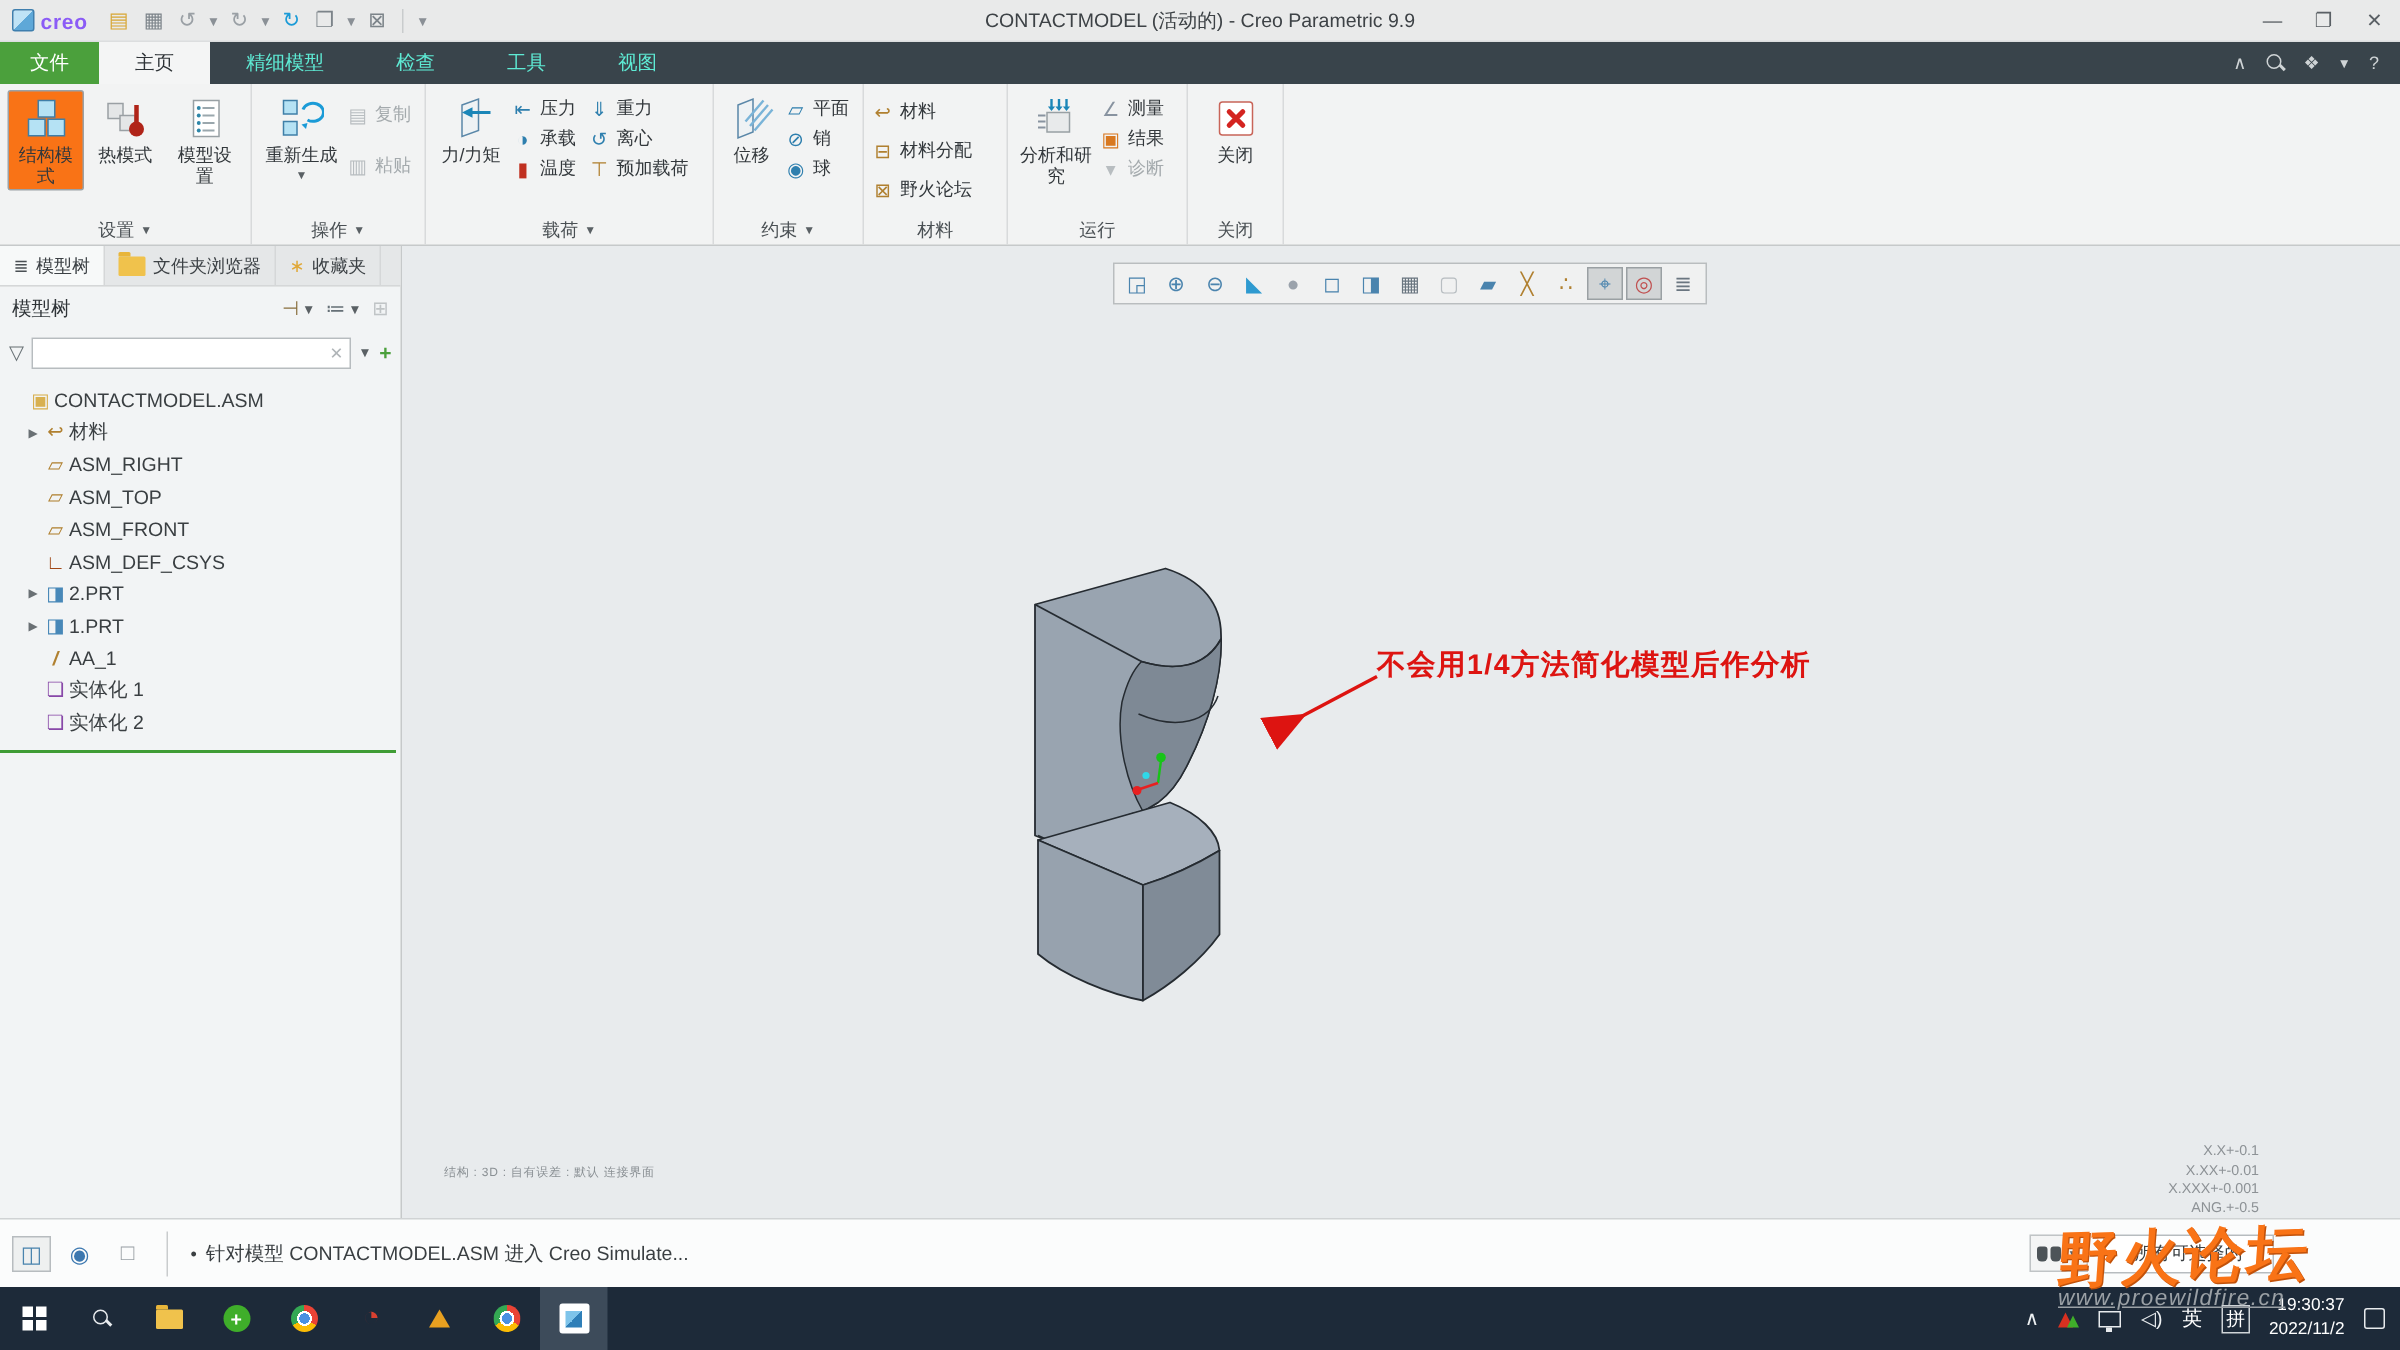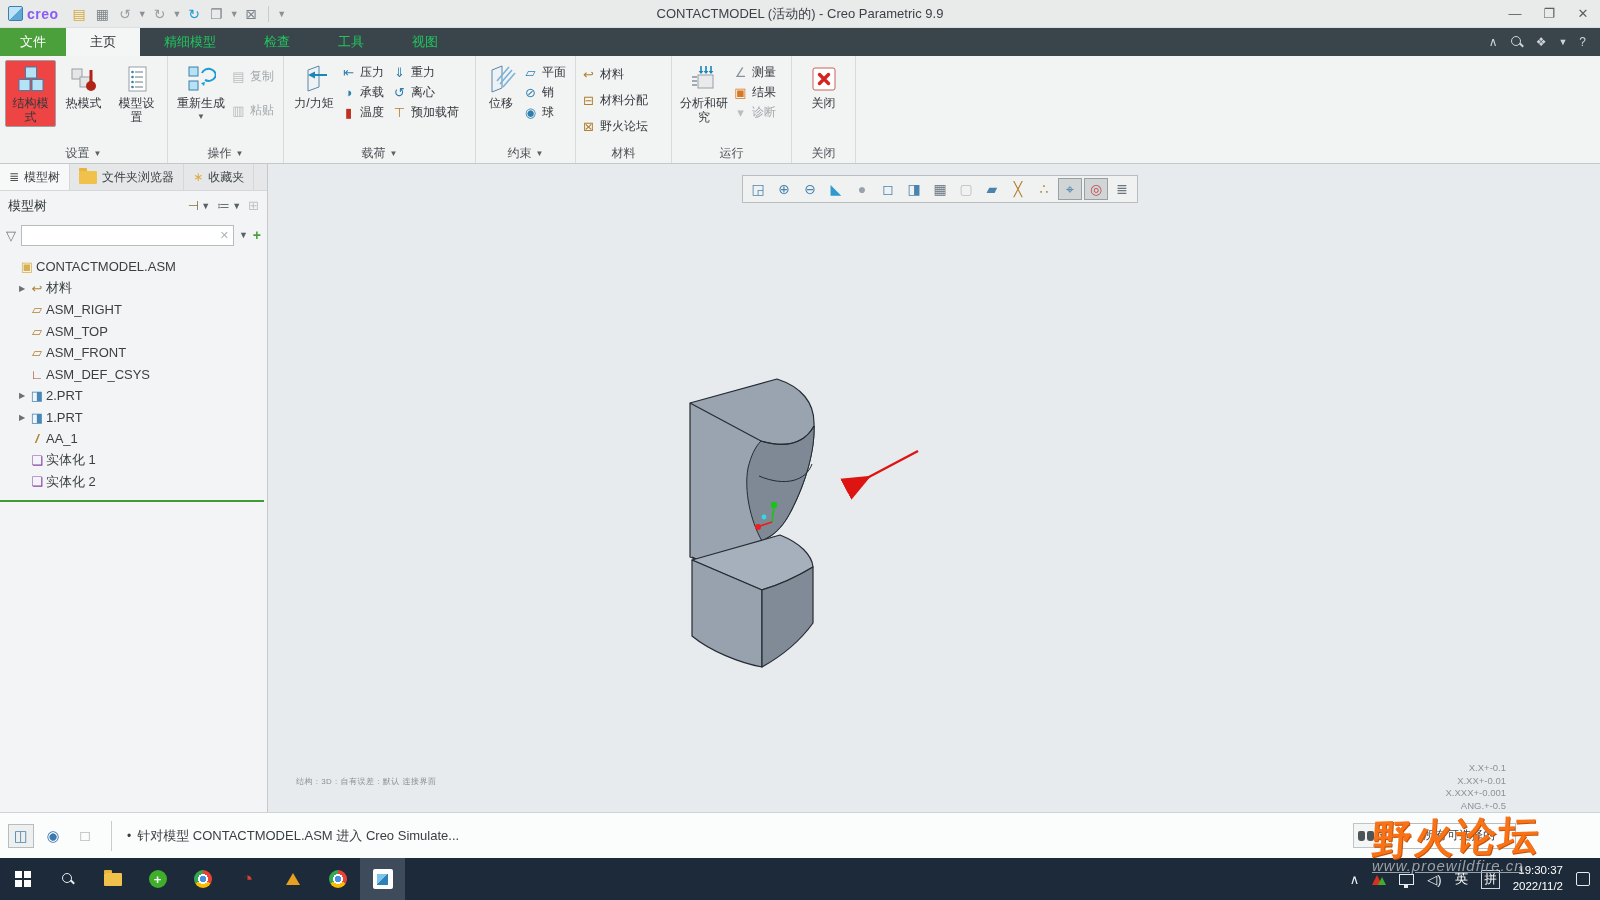--- a/index.html
+++ b/index.html
@@ -15,34 +15,34 @@
   .qat .gi{font-size:14px;padding:1px 4px;color:#7c848a;cursor:default;}
   .qat .gi.caret{font-size:9px;padding:1px 1px;color:#8a9096;}
   .vsep{width:1px;height:16px;background:#c9cccd;margin:0 5px;}
   .ttext{position:absolute;left:0;right:0;text-align:center;font-size:13px;color:#3d4246;pointer-events:none;}
   .wbtns{margin-left:auto;display:flex;}
   .wbtn{width:34px;height:27px;display:flex;align-items:center;justify-content:center;font-size:13px;color:#5a6065;}
 
   
   .tabbar{position:absolute;left:0;top:28px;width:1600px;height:28px;background:#39444b;display:flex;align-items:stretch;}
   .ftab{width:66px;background:#4ba03c;color:#fff;font-size:13px;display:flex;align-items:center;justify-content:center;}
-  .rtab{padding:0 24px;color:#22c55e;font-size:13px;display:flex;align-items:center;}
+  .rtab{padding:0 24px;color:#5eead4;font-size:13px;display:flex;align-items:center;}
   .rtab.active{background:#f4f5f5;color:#2e3337;}
   .tabbar-right{margin-left:auto;display:flex;align-items:center;gap:12px;padding-right:14px;}
   .tabbar-right .gi{color:#cfd4d6;font-size:12px;}
   .tabbar-right .gi.caret{font-size:9px;}
 
   
   .ribbon{position:absolute;left:0;top:56px;width:1600px;height:108px;background:#f2f3f3;border-bottom:1px solid #c6c9ca;display:flex;}
   .rgroup{height:100%;border-right:1px solid #d8dadb;display:flex;flex-direction:column;flex:0 0 auto;}
   .rbody{flex:1;display:flex;align-items:flex-start;padding:4px 5px 0 5px;gap:2px;}
   .rfooter{height:20px;display:flex;align-items:center;justify-content:center;font-size:12px;color:#4a5054;gap:4px;}
   .rfooter .caret{font-size:8px;color:#5a6064;}
   .bigbtn{display:flex;flex-direction:column;align-items:center;width:56px;padding:3px 2px 1px;border:1px solid transparent;border-radius:2px;font-size:12px;color:#33383c;text-align:center;line-height:1.15;}
-  .bigbtn.selected{background:#ef4444;border-color:#9ba1a5;}
+  .bigbtn.selected{background:#f97316;border-color:#9ba1a5;}
   .bigbtn .bicon{width:30px;height:30px;margin-bottom:3px;}
   .bigbtn .caret{font-size:8px;color:#5a6064;margin-top:1px;}
   .smallcol{display:flex;flex-direction:column;justify-content:flex-start;gap:3px;padding-top:4px;}
   .smallgrid{display:grid;grid-template-columns:auto auto;column-gap:8px;row-gap:3px;padding-top:4px;}
   .sbtn{display:flex;align-items:center;gap:4px;font-size:12px;color:#33383c;white-space:nowrap;}
   .sbtn .si{width:15px;font-size:13px;line-height:14px;text-align:center;}
   .sbtn.disabled{color:#a4aaad;}
 
   
   .lpanel{position:absolute;left:0;top:164px;width:268px;height:648px;background:#f2f4f5;border-right:1px solid #c6c9ca;}
@@ -540,20 +540,21 @@
         <path d="M134 147 L132 162" stroke="#18c418" stroke-width="1.6"></path>
         <circle cx="134" cy="145" r="3.2" fill="#18c418"></circle>
         <path d="M120 166 L132 162" stroke="#e82020" stroke-width="1.6"></path>
         <circle cx="118" cy="167" r="3" fill="#e82020"></circle>
         <circle cx="124" cy="157" r="2.4" fill="#30d8e8"></circle>
       </g>
 
       <path d="M278 91 L210 127" stroke="#dd1411" stroke-width="2.4" marker-end="url(#ah)"></path>
     </svg>
 
+    <div class="annotation">不会用1/4方法简化模型后作分析</div>
     <div class="vfooter">结构 : 3D : 自有误差 : 默认 连接界面</div>
 
     <div class="tolblock">
       <div>X.X+-0.1</div>
       <div>X.XX+-0.01</div>
       <div>X.XXX+-0.001</div>
       <div>ANG.+-0.5</div>
     </div>
 
   </div>

